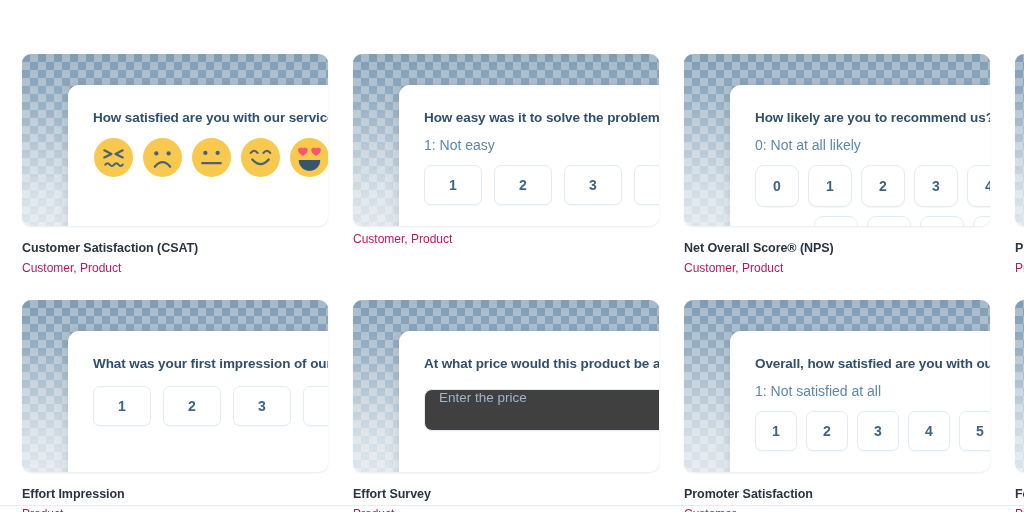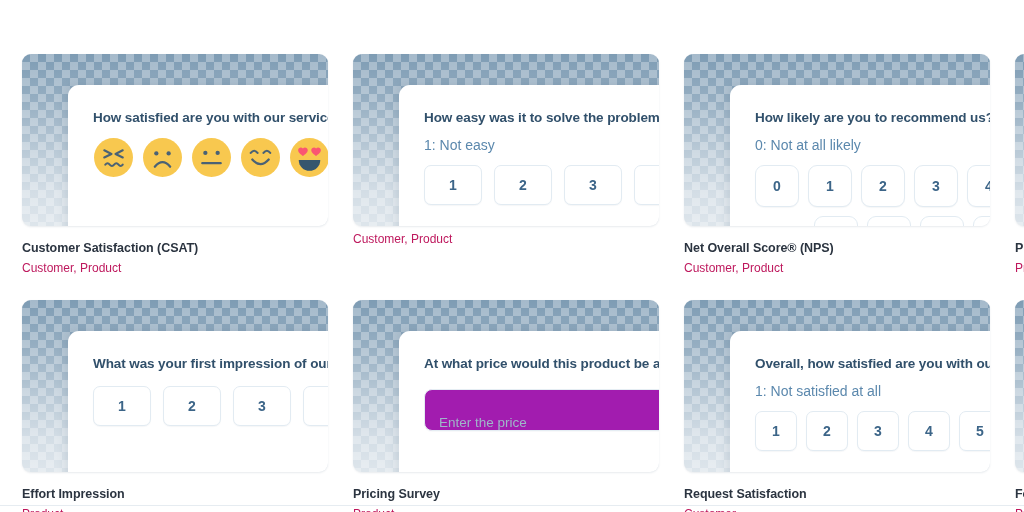--- a/index.html
+++ b/index.html
@@ -138,23 +138,23 @@
   .num-btn.sm { width: 42px; height: 40px; }
   .num-btn.nps { width: 44px; height: 42px; border-radius: 9px; }
 
   
   .price-input {
     margin-top: 16px;
     width: 290px;
     height: 42px;
     border: 1px solid #e5edf3;
     border-radius: 8px;
-    background: #a21caf;
+    background: #404040;
     display: flex;
-    align-items: flex-end;
+    align-items: flex-start;
     padding-left: 14px;
     font-size: 13.5px;
     color: #9fb6c9;
     box-shadow: 0 1px 1px rgba(33,60,84,0.03);
   }
 
   
   .card-title {
     margin-top: 15px;
     font-size: 12.5px;
@@ -304,40 +304,40 @@
 
     <div class="template-card">
       <div class="thumb">
         <div class="preview">
           <div class="q-title">At what price would this product be a bargain?</div>
           <div class="price-input">
             <span>Enter the price</span>
           </div>
         </div>
       </div>
-      <div class="card-title">Pricing Survey</div>
+      <div class="card-title">Effort Survey</div>
       <div class="card-tags">Product</div>
     </div>
 
     <div class="template-card">
       <div class="thumb">
         <div class="preview">
           <div class="q-title">Overall, how satisfied are you with our product?</div>
           <div class="q-hint">1: Not satisfied at all</div>
           <div class="num-row tight">
             <div class="num-btn sm">1</div>
             <div class="num-btn sm">2</div>
             <div class="num-btn sm">3</div>
             <div class="num-btn sm">4</div>
             <div class="num-btn sm">5</div>
 
           </div>
         </div>
       </div>
-      <div class="card-title">Request Satisfaction</div>
+      <div class="card-title">Promoter Satisfaction</div>
       <div class="card-tags">Customer</div>
     </div>
 
     <div class="template-card">
       <div class="thumb">
         
       </div>
       <div class="card-title">Feature Request</div>
       <div class="card-tags">Product</div>
     </div>

